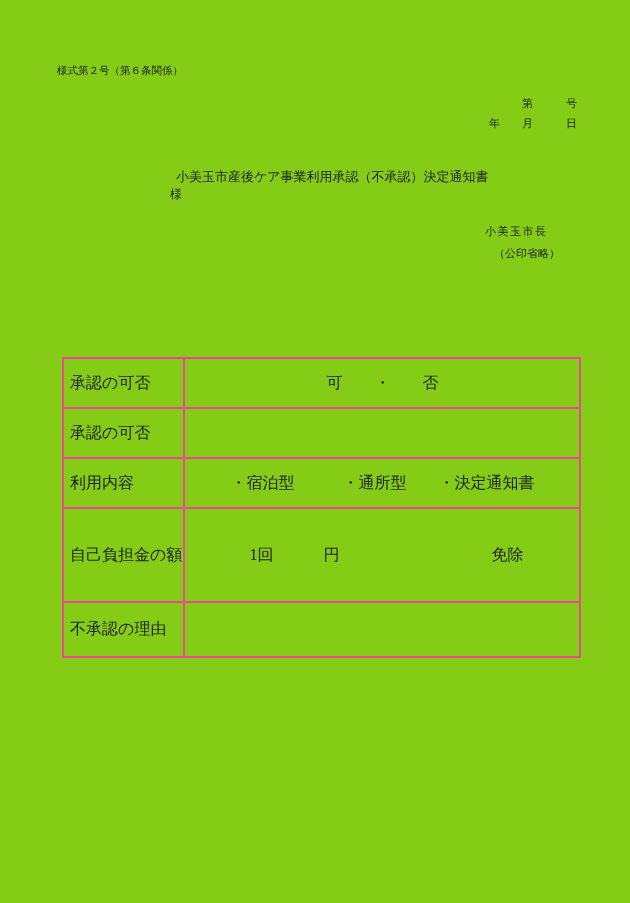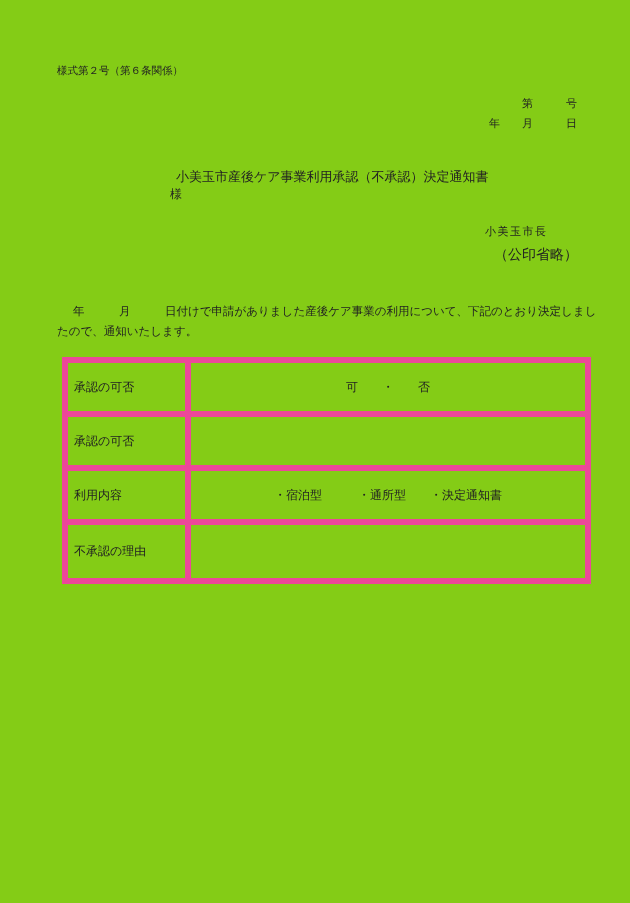--- a/index.html
+++ b/index.html
@@ -13,35 +13,35 @@
     overflow: hidden;
   }
   .abs { position: absolute; white-space: pre; line-height: 1.15; }
 
   .form-number   { left: 57px;  top: 65px;  font-size: 10.5px; }
   .doc-number    { right: 53px; top: 97px;  font-size: 11px; text-align: right; }
   .date-line     { right: 53px; top: 117px; font-size: 11px; text-align: right; }
   .doc-title     { left: 176px; top: 170px; font-size: 13px; }
   .addressee     { left: 170px; top: 188px; font-size: 12px; }
   .sender-name   { left: 485px; top: 225px; font-size: 11px; letter-spacing: 1.5px; }
-  .sender-seal   { left: 494px; top: 247px; font-size: 14px; }
+  .sender-seal   { left: 494px; top: 247px; font-size: 11px; }
 
   .body-par { position: absolute; left: 57px; top: 301px; width: 540px; font-size: 11.5px; }
   .body-line { white-space: pre; line-height: 20px; }
   .body-line.first { text-indent: 16px; }
 
   table.decision {
     position: absolute;
     left: 62px; top: 357px;
     border-collapse: collapse;
     table-layout: fixed;
   }
   table.decision td {
-    border: 6px solid #ec4899;
-    font-size: 12px;
+    border: 2px solid #ec4899;
+    font-size: 16px;
     vertical-align: middle;
     overflow: hidden;
     white-space: pre;
   }
   td.c-label { width: 110px; padding-left: 6px; }
   td.c-value { width: 392px; text-align: center; position: relative; }
   tr.h47 td { height: 46px; }
   tr.h52 td { height: 51px; }
 
   td.c-parts { text-align: left; }
@@ -62,39 +62,43 @@
   <div class="abs date-line">年　　月　　　日</div>
 
   <div class="abs doc-title">小美玉市産後ケア事業利用承認（不承認）決定通知書</div>
 
   <div class="abs addressee">様</div>
 
   <div class="abs sender-name">小美玉市長</div>
 
   <div class="abs sender-seal">（公印省略）</div>
 
-  <div class="body-par">
-    <div class="body-line first">年　　　月　　　日付けで申請がありました産後ケア事業の利用について、下記のとおり決定しまし</div>
-    <div class="body-line">たので、通知いたします。</div>
-  </div>
 
   <table class="decision">
     <tbody>
       <tr class="h47">
         <td class="c-label">承認の可否</td>
         <td class="c-value">可　　・　　否</td>
       </tr>
       <tr class="h47">
         <td class="c-label">承認の可否</td>
         <td class="c-value"></td>
       </tr>
       <tr class="h47">
         <td class="c-label">利用内容</td>
         <td class="c-value">・宿泊型　　　・通所型　　・決定通知書</td>
       </tr>
       <tr class="h52">
+        <td class="c-label">自己負担金の額</td>
+        <td class="c-value c-parts">
+          <span class="part part-count">1回</span>
+          <span class="part part-unit">円</span>
+          <span class="part part-exempt">免除</span>
+        </td>
+      </tr>
+      <tr class="h52">
         <td class="c-label">不承認の理由</td>
         <td class="c-value"></td>
       </tr>
     </tbody>
   </table>
 
 </div>
 
 </body></html>

